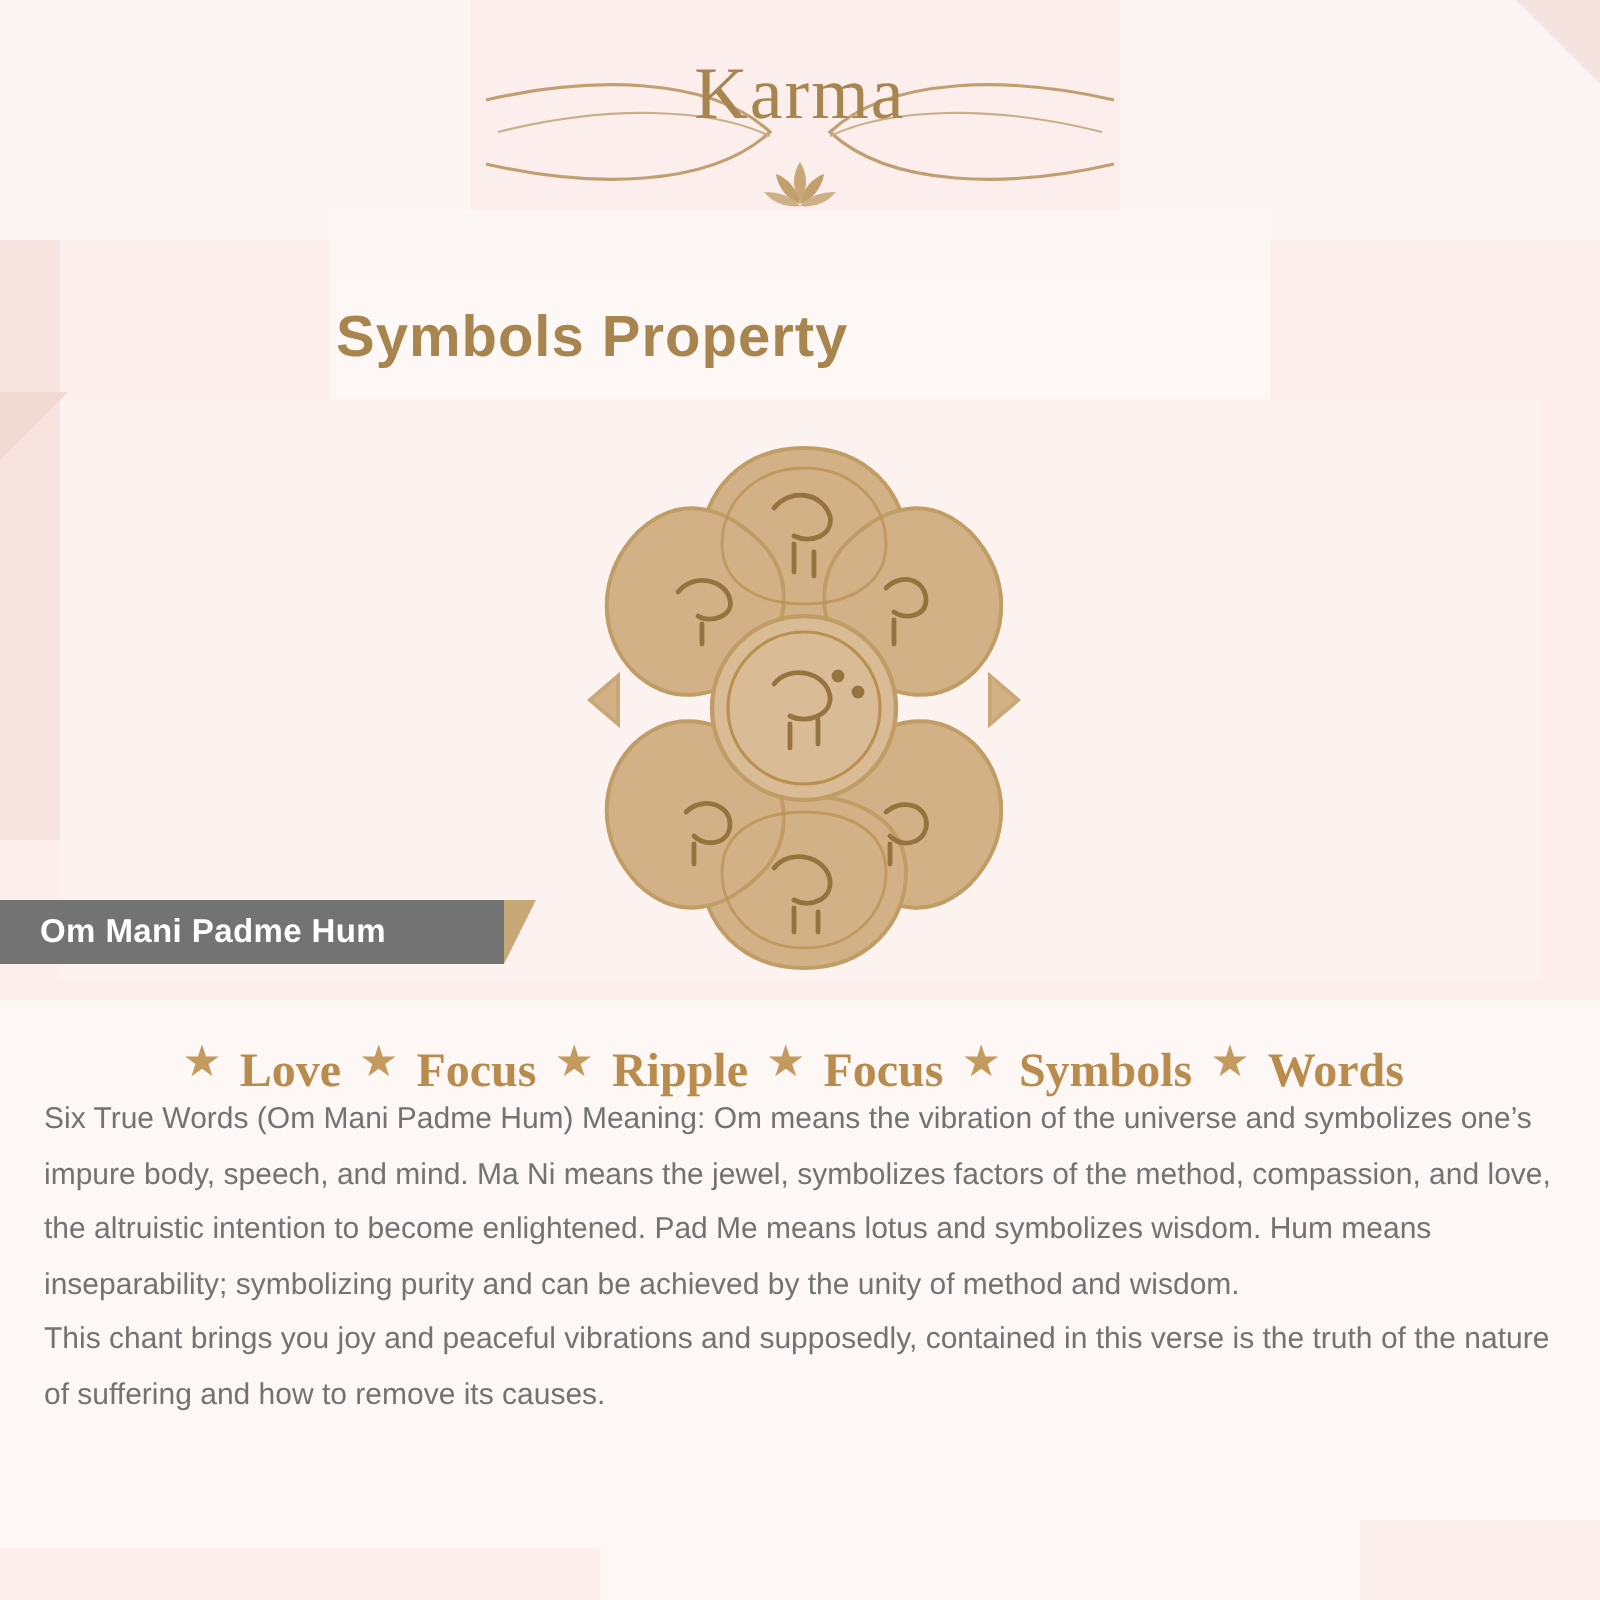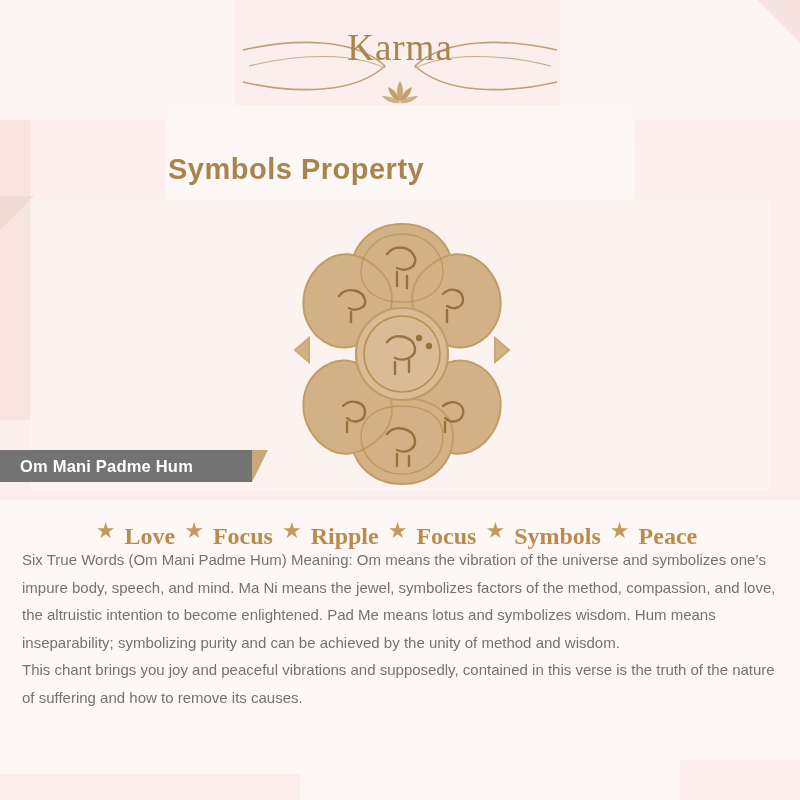--- a/index.html
+++ b/index.html
@@ -329,21 +329,21 @@
     <span class="kw">Love</span>
     <span class="kw-star">★</span>
     <span class="kw">Focus</span>
     <span class="kw-star">★</span>
     <span class="kw">Ripple</span>
     <span class="kw-star">★</span>
     <span class="kw">Focus</span>
     <span class="kw-star">★</span>
     <span class="kw">Symbols</span>
     <span class="kw-star">★</span>
-    <span class="kw">Peace</span>
+    <span class="kw">Words</span>
   </div>
 
   <div class="body-copy">
     <p>Six True Words (Om Mani Padme Hum) Meaning: Om means the vibration of the universe and symbolizes one’s impure body, speech, and mind. Ma Ni means the jewel, symbolizes factors of the method, compassion, and love, the altruistic intention to become enlightened. Pad Me means lotus and symbolizes wisdom. Hum means inseparability; symbolizing purity and can be achieved by the unity of method and wisdom.</p>
     <p>This chant brings you joy and peaceful vibrations and supposedly, contained in this verse is the truth of the nature of suffering and how to remove its causes.</p>
   </div>
 
 </div>
 
 </body></html>

